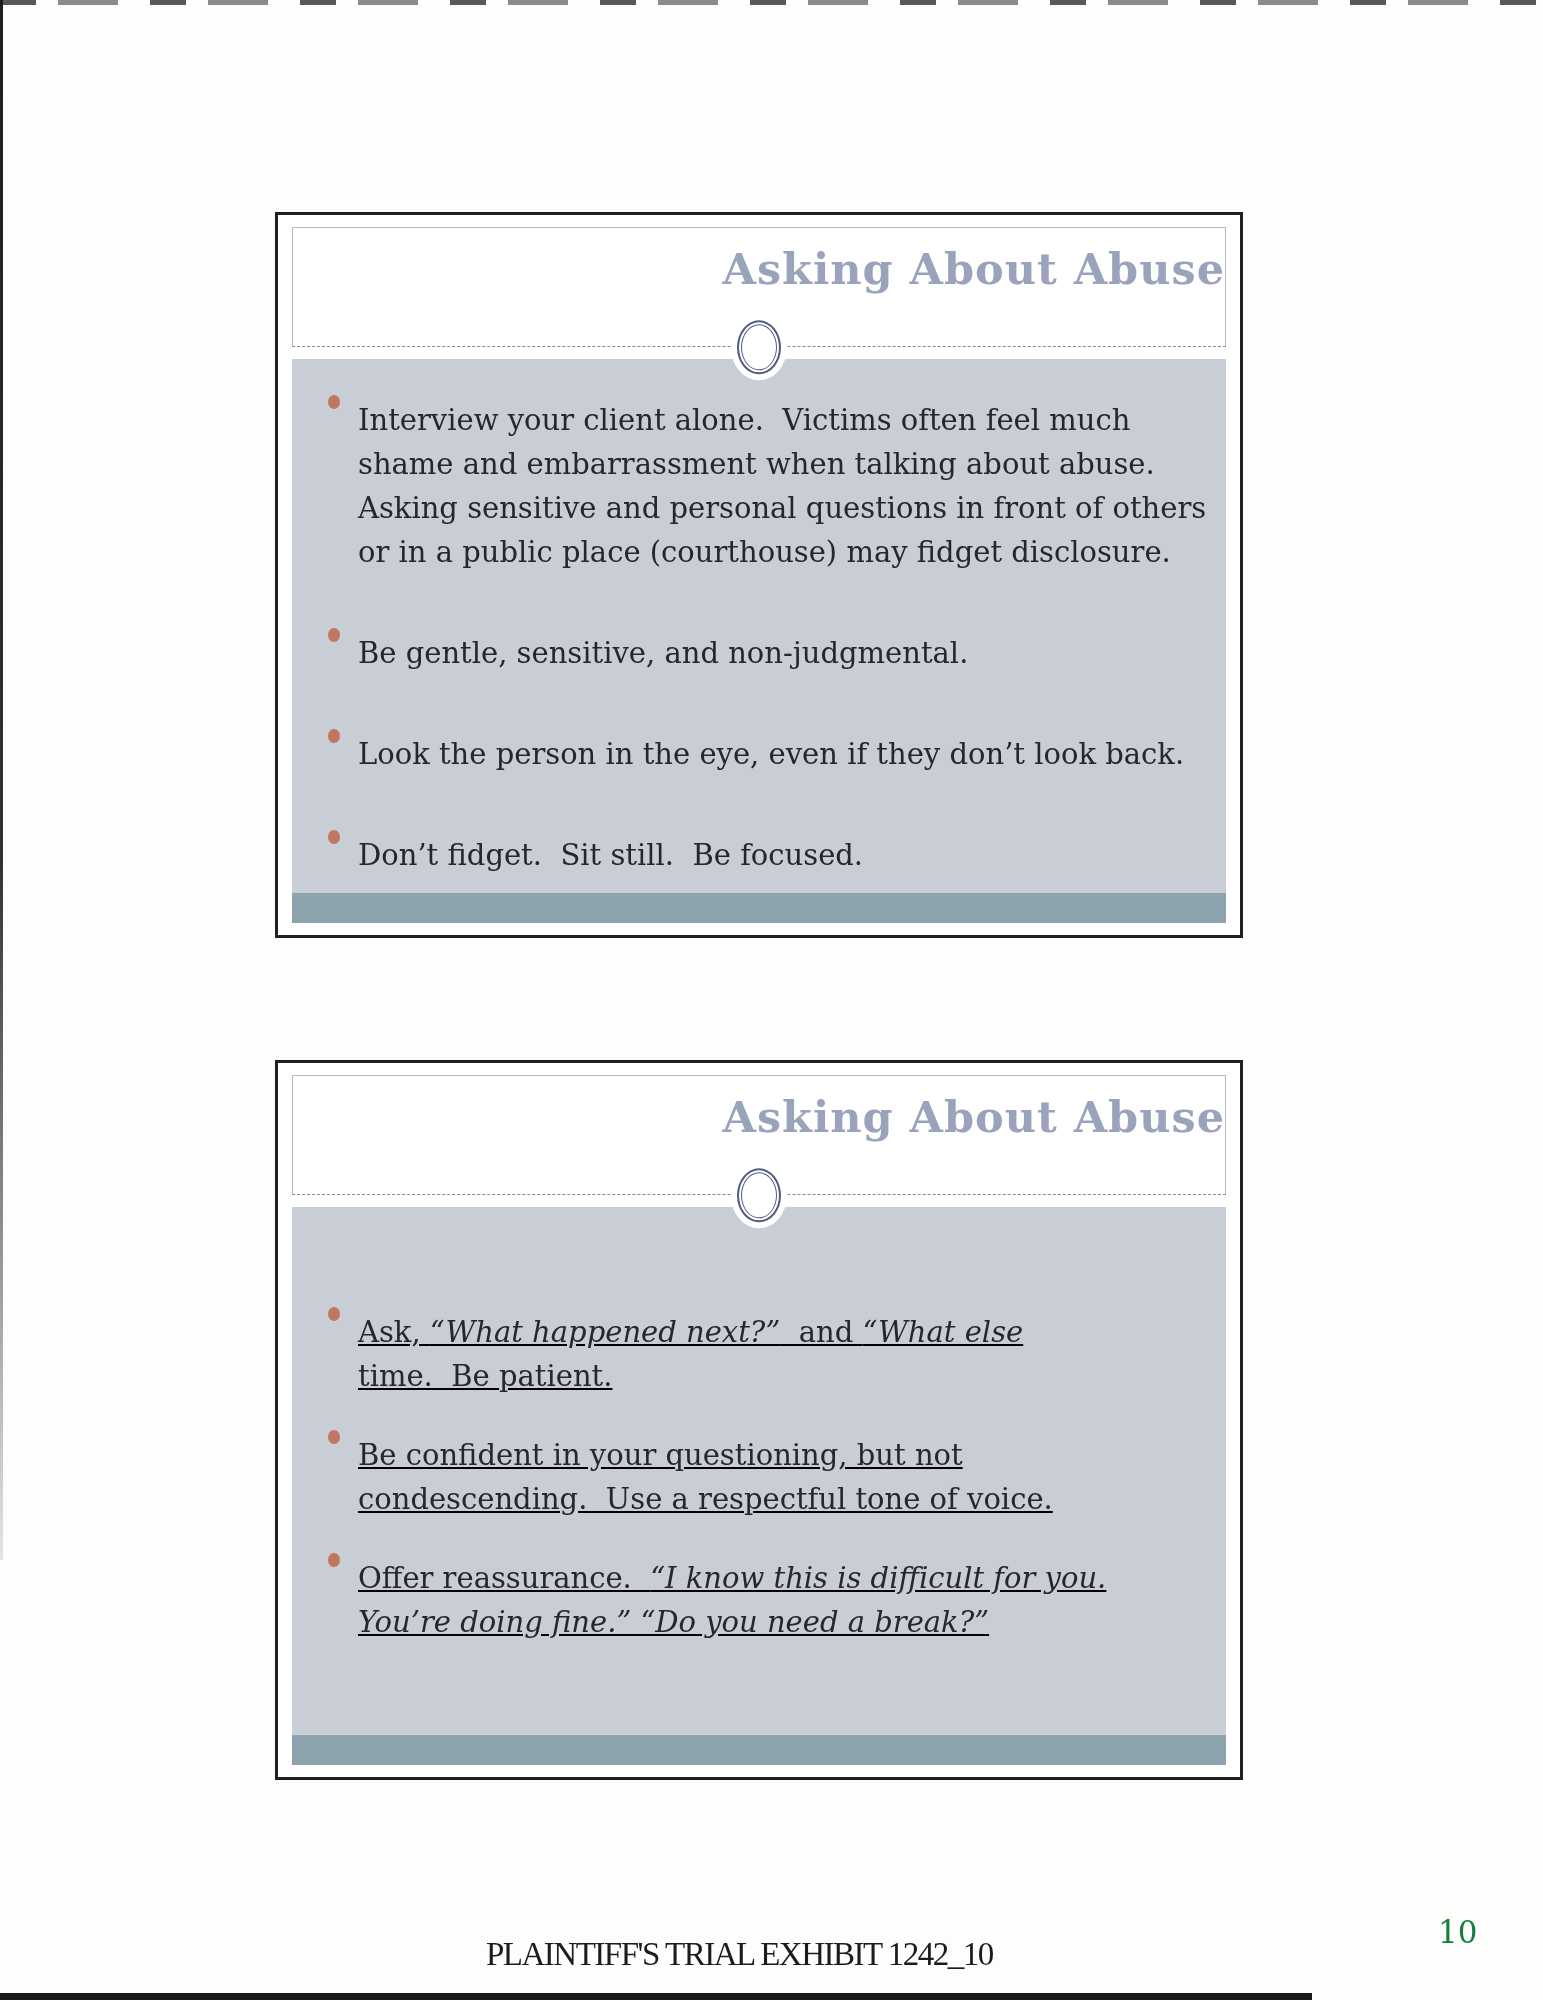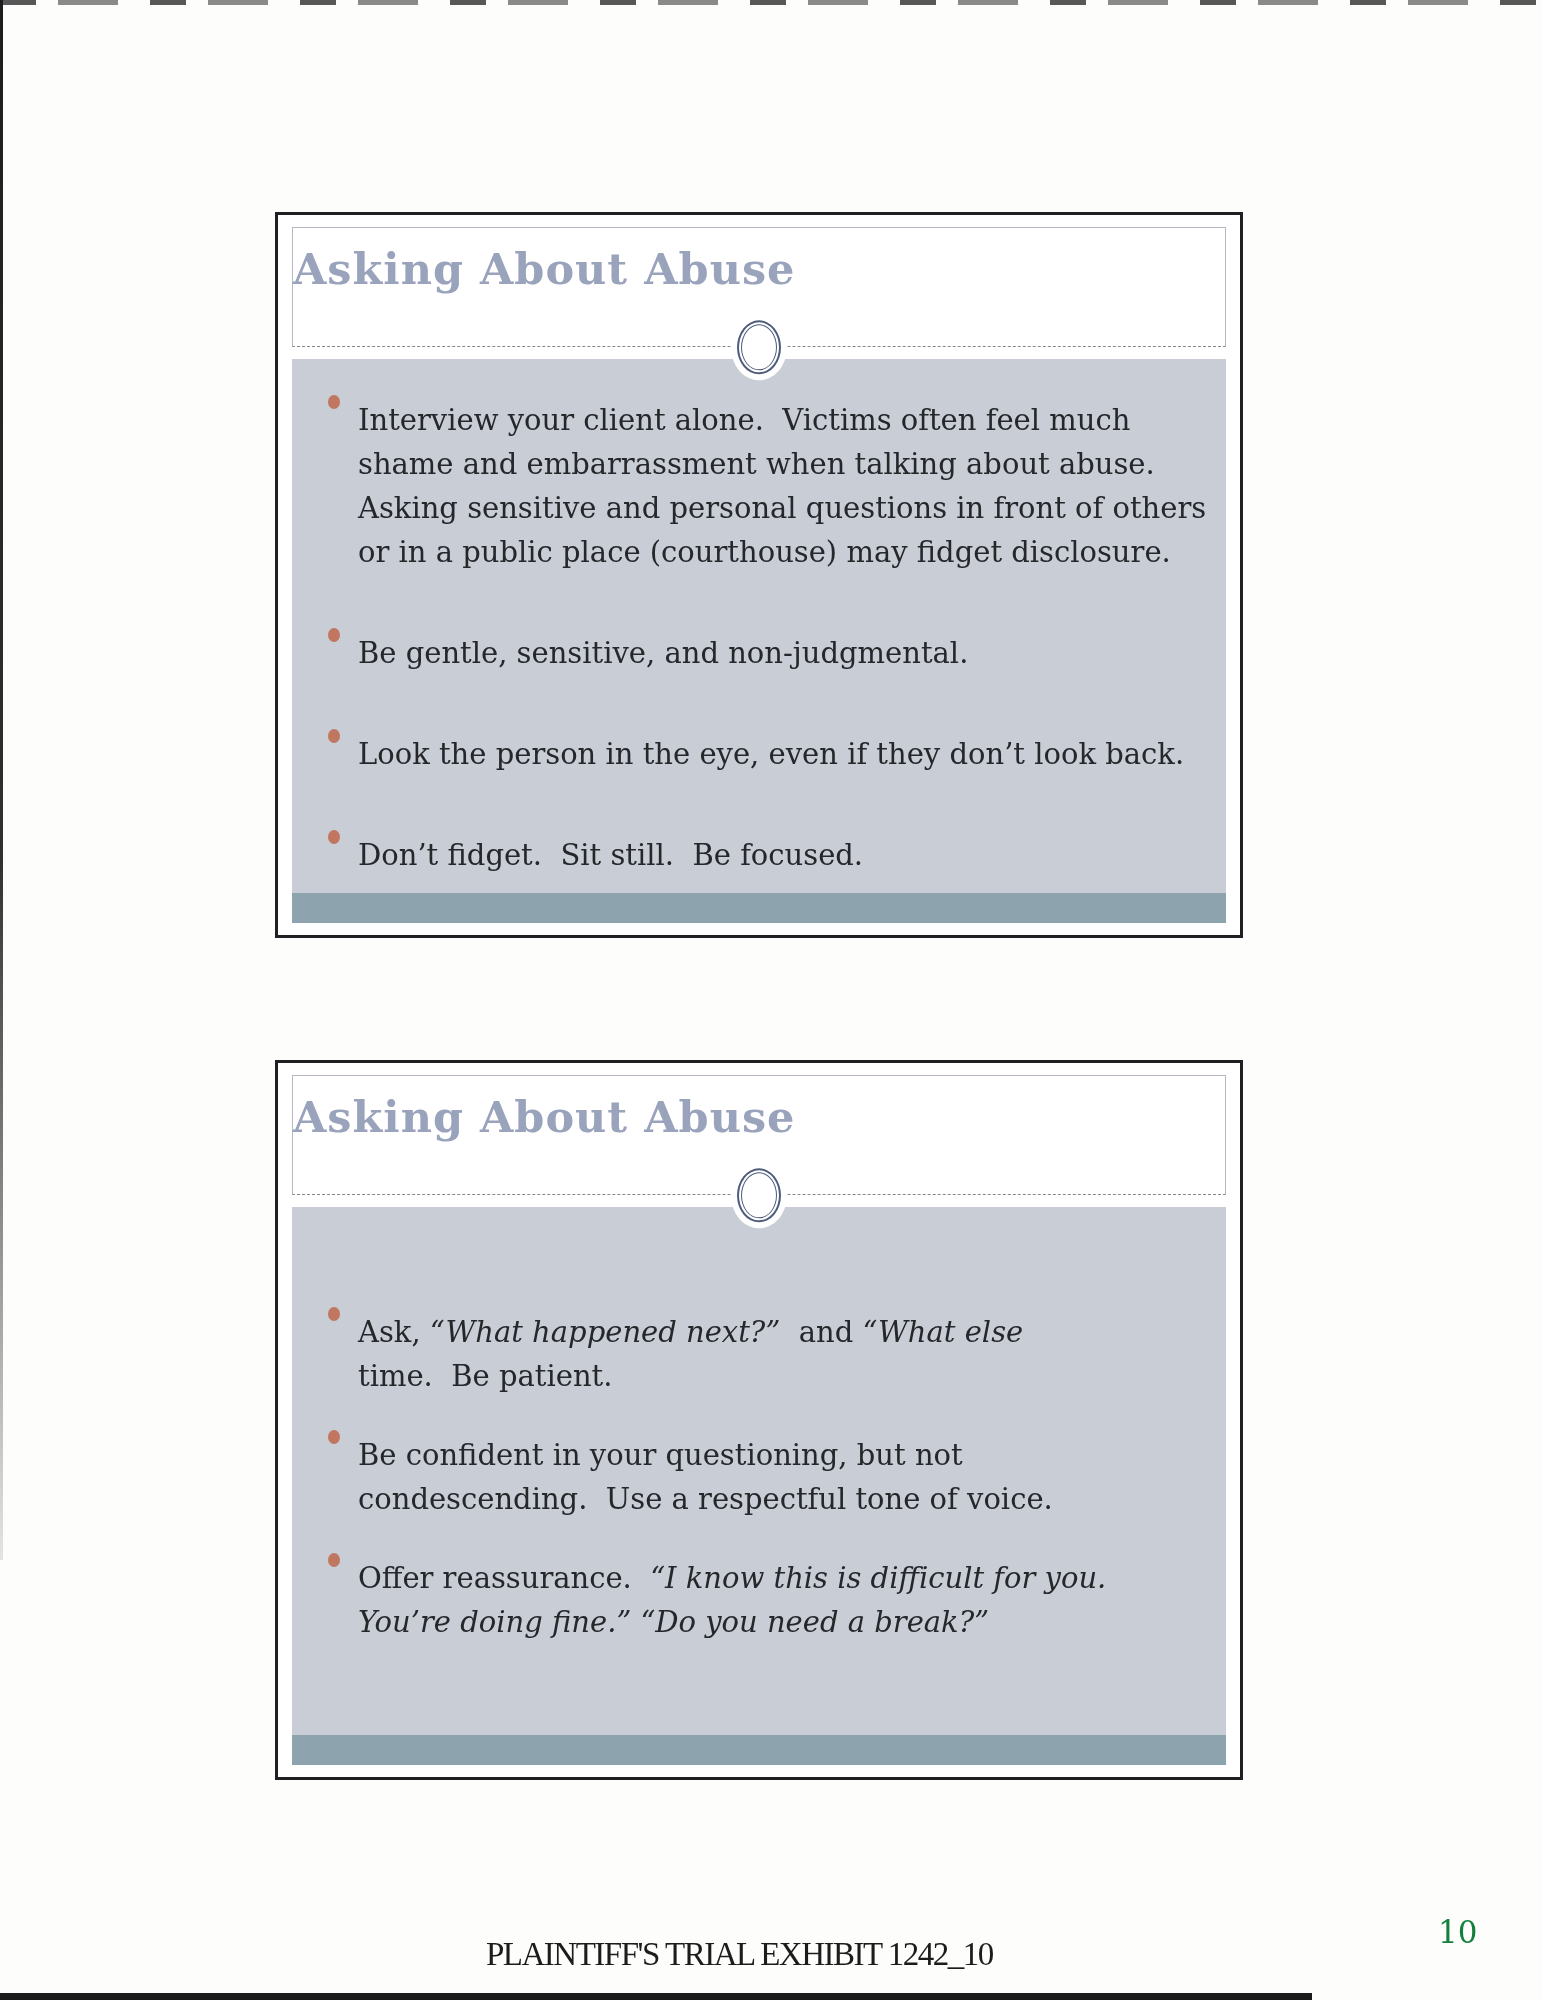--- a/index.html
+++ b/index.html
@@ -34,21 +34,21 @@
   }
   .slide-1{top:212px;height:726px;}
   .slide-2{top:1060px;height:720px;}
   .titlebox{
     position:relative;height:120px;box-sizing:border-box;
     border-top:1px solid #b5bac2;border-left:1px solid #b5bac2;border-right:1px solid #b5bac2;
     border-bottom:1px dashed #85898f;
     margin-bottom:12px;background:#ffffff;
   }
   .slide-title{
-    text-align:left;padding-top:16px;
+    text-align:right;padding-top:16px;
     font-size:43px;font-weight:bold;letter-spacing:1px;color:#9aa3bc;
   }
   .ornament{
     position:absolute;left:50%;bottom:0;transform:translate(-50%,52%);
     width:56px;height:66px;background:#ffffff;border-radius:50%;
     display:flex;align-items:center;justify-content:center;z-index:2;
   }
   .ring1{
     width:44px;height:54px;box-sizing:border-box;border:2px solid #4f5c7c;border-radius:50%;
     display:flex;align-items:center;justify-content:center;
@@ -59,21 +59,21 @@
   }
   .content{
     position:relative;background:#c9cdd5;box-sizing:border-box;
   }
   .slide-1 .content{height:564px;}
   .slide-2 .content{height:558px;}
   .accent-bar{
     position:absolute;left:0;right:0;bottom:0;height:30px;background:#8da3ad;
   }
   ul.bullets{list-style:none;margin:0;padding:22px 24px 0 36px;}
-  .slide-2 ul.bullets{padding-top:86px;}
+  .slide-2 ul.bullets{padding-top:86px;text-decoration:underline;}
   li.bullet{display:flex;margin-bottom:40px;}
   .slide-2 li.bullet{margin-bottom:18px;}
   .marker{
     flex:none;width:12px;height:14px;border-radius:50%;
     background:#c1775f;margin:14px 18px 0 0;
   }
   .btext{font-size:29px;line-height:44px;color:#25272b;margin-top:17px;}
   .bline{white-space:pre;}
   .it{font-style:italic;}
   

